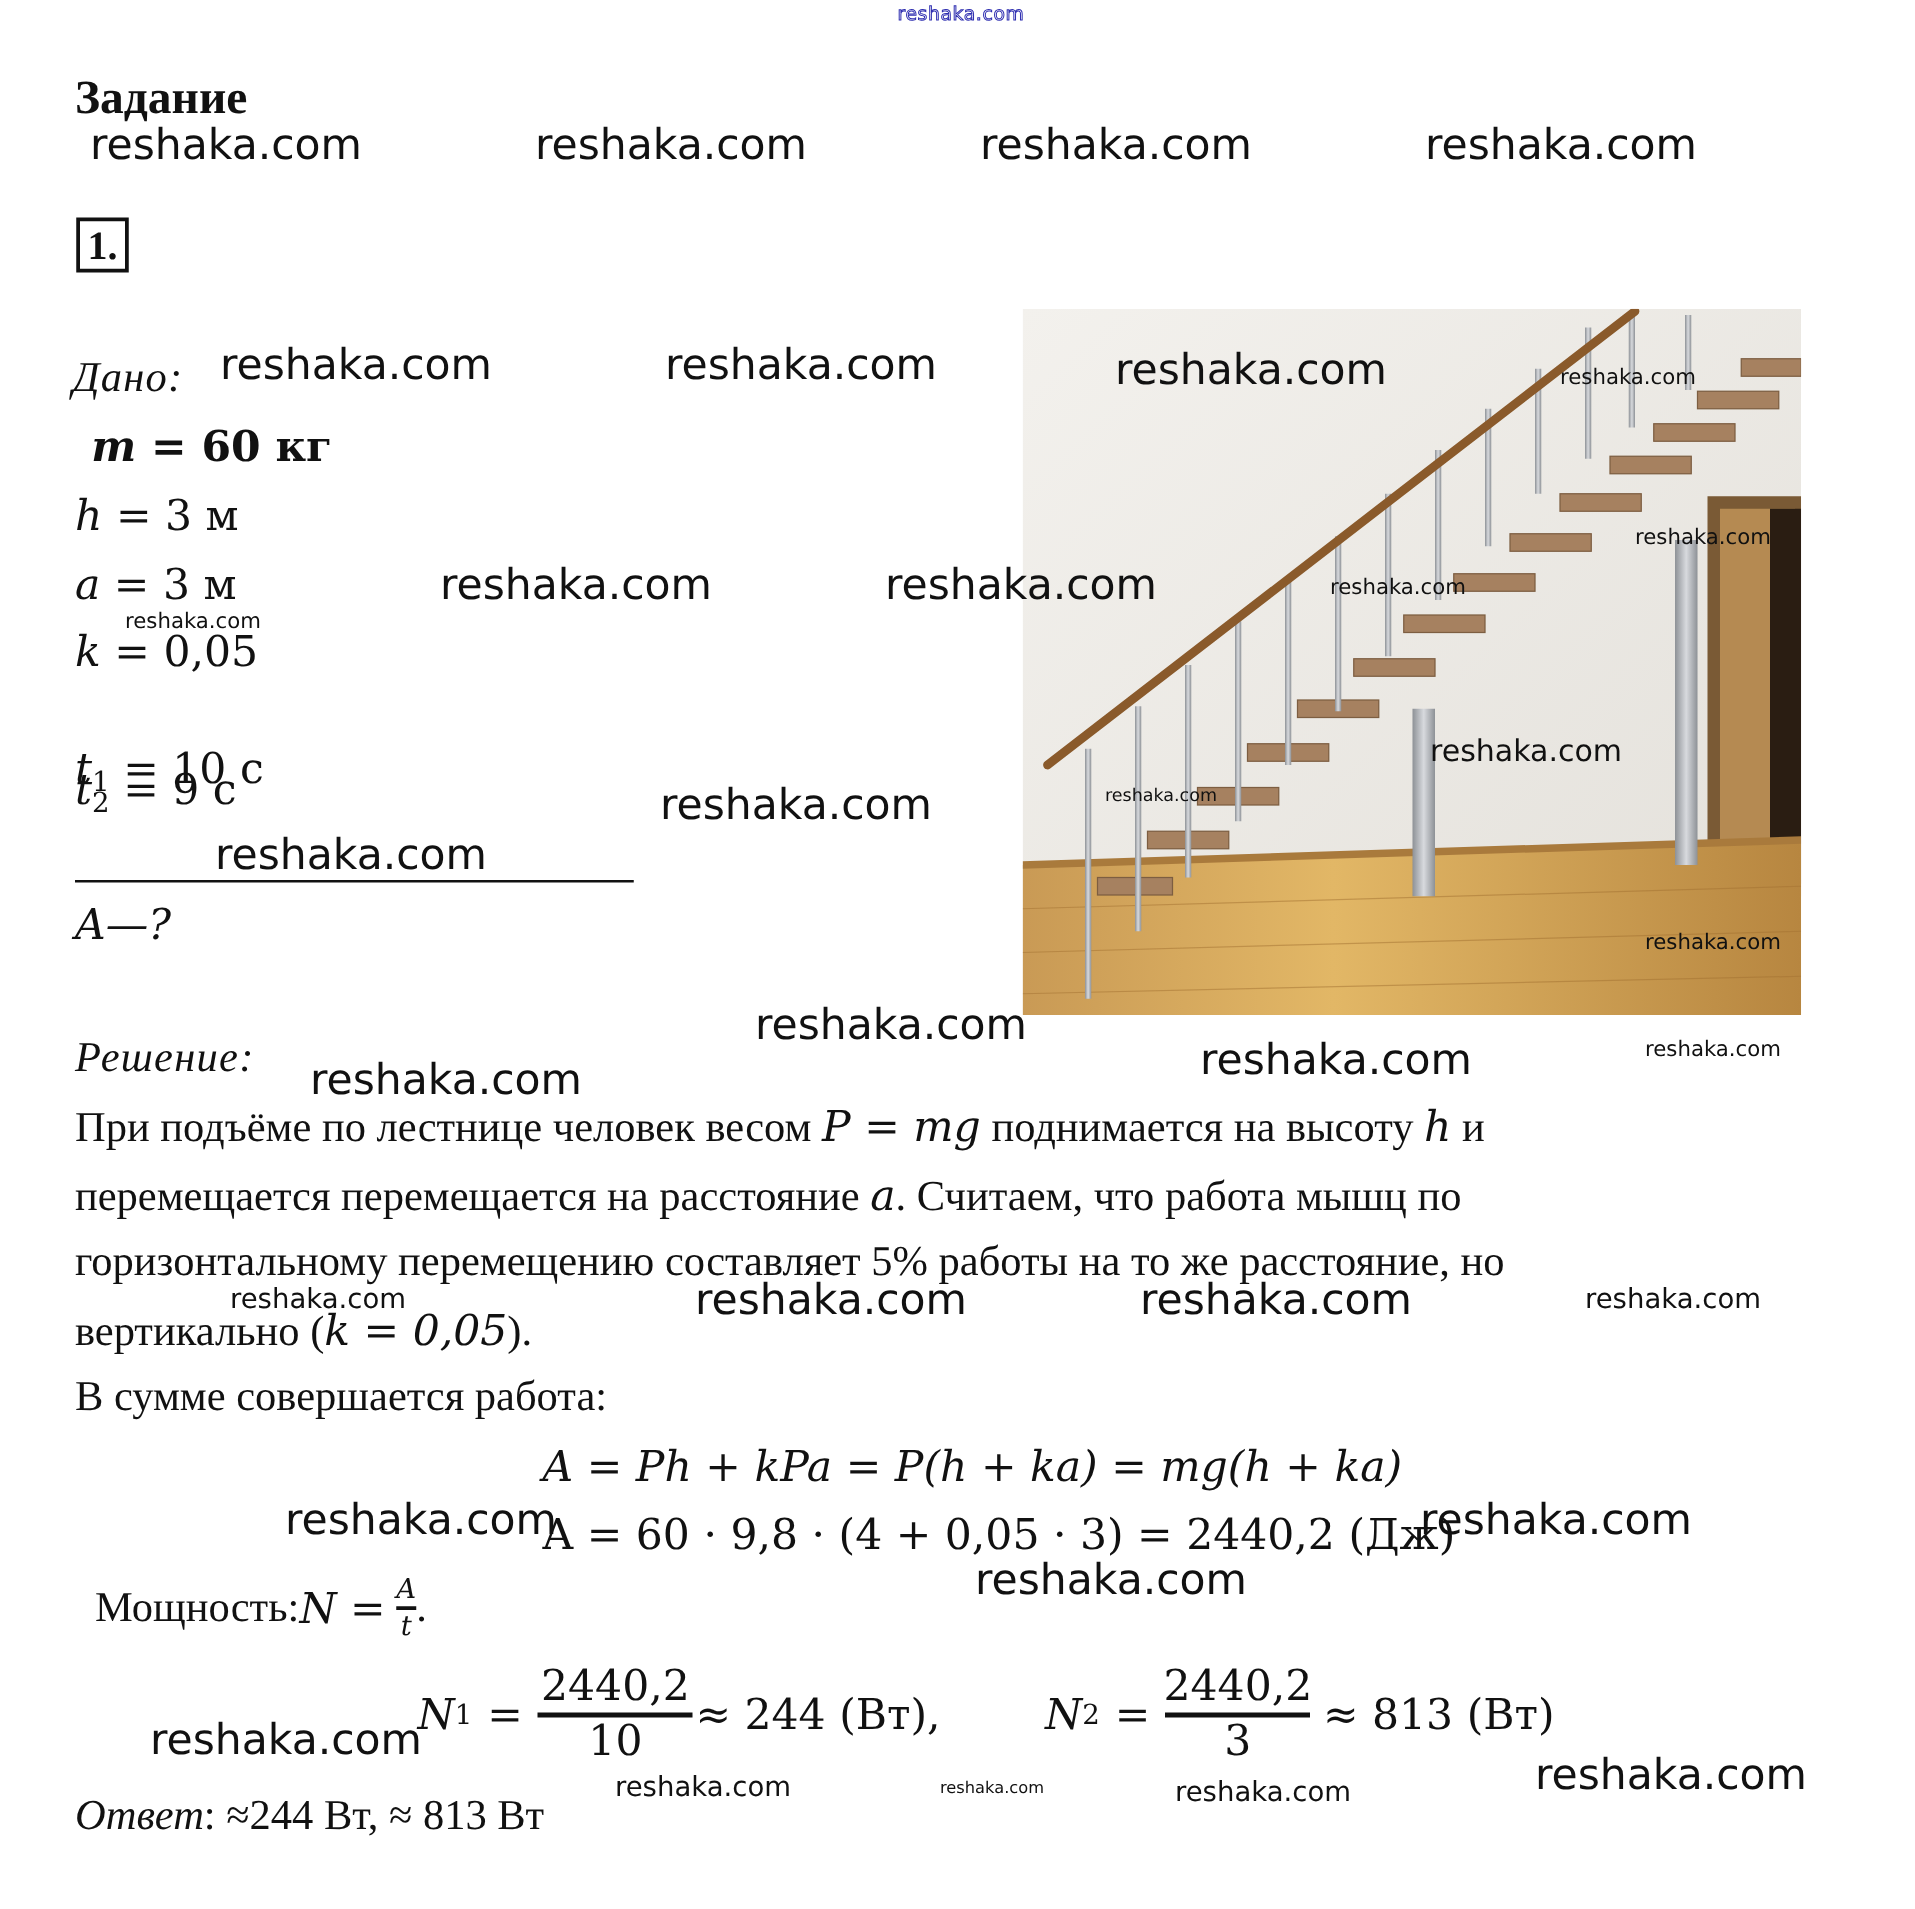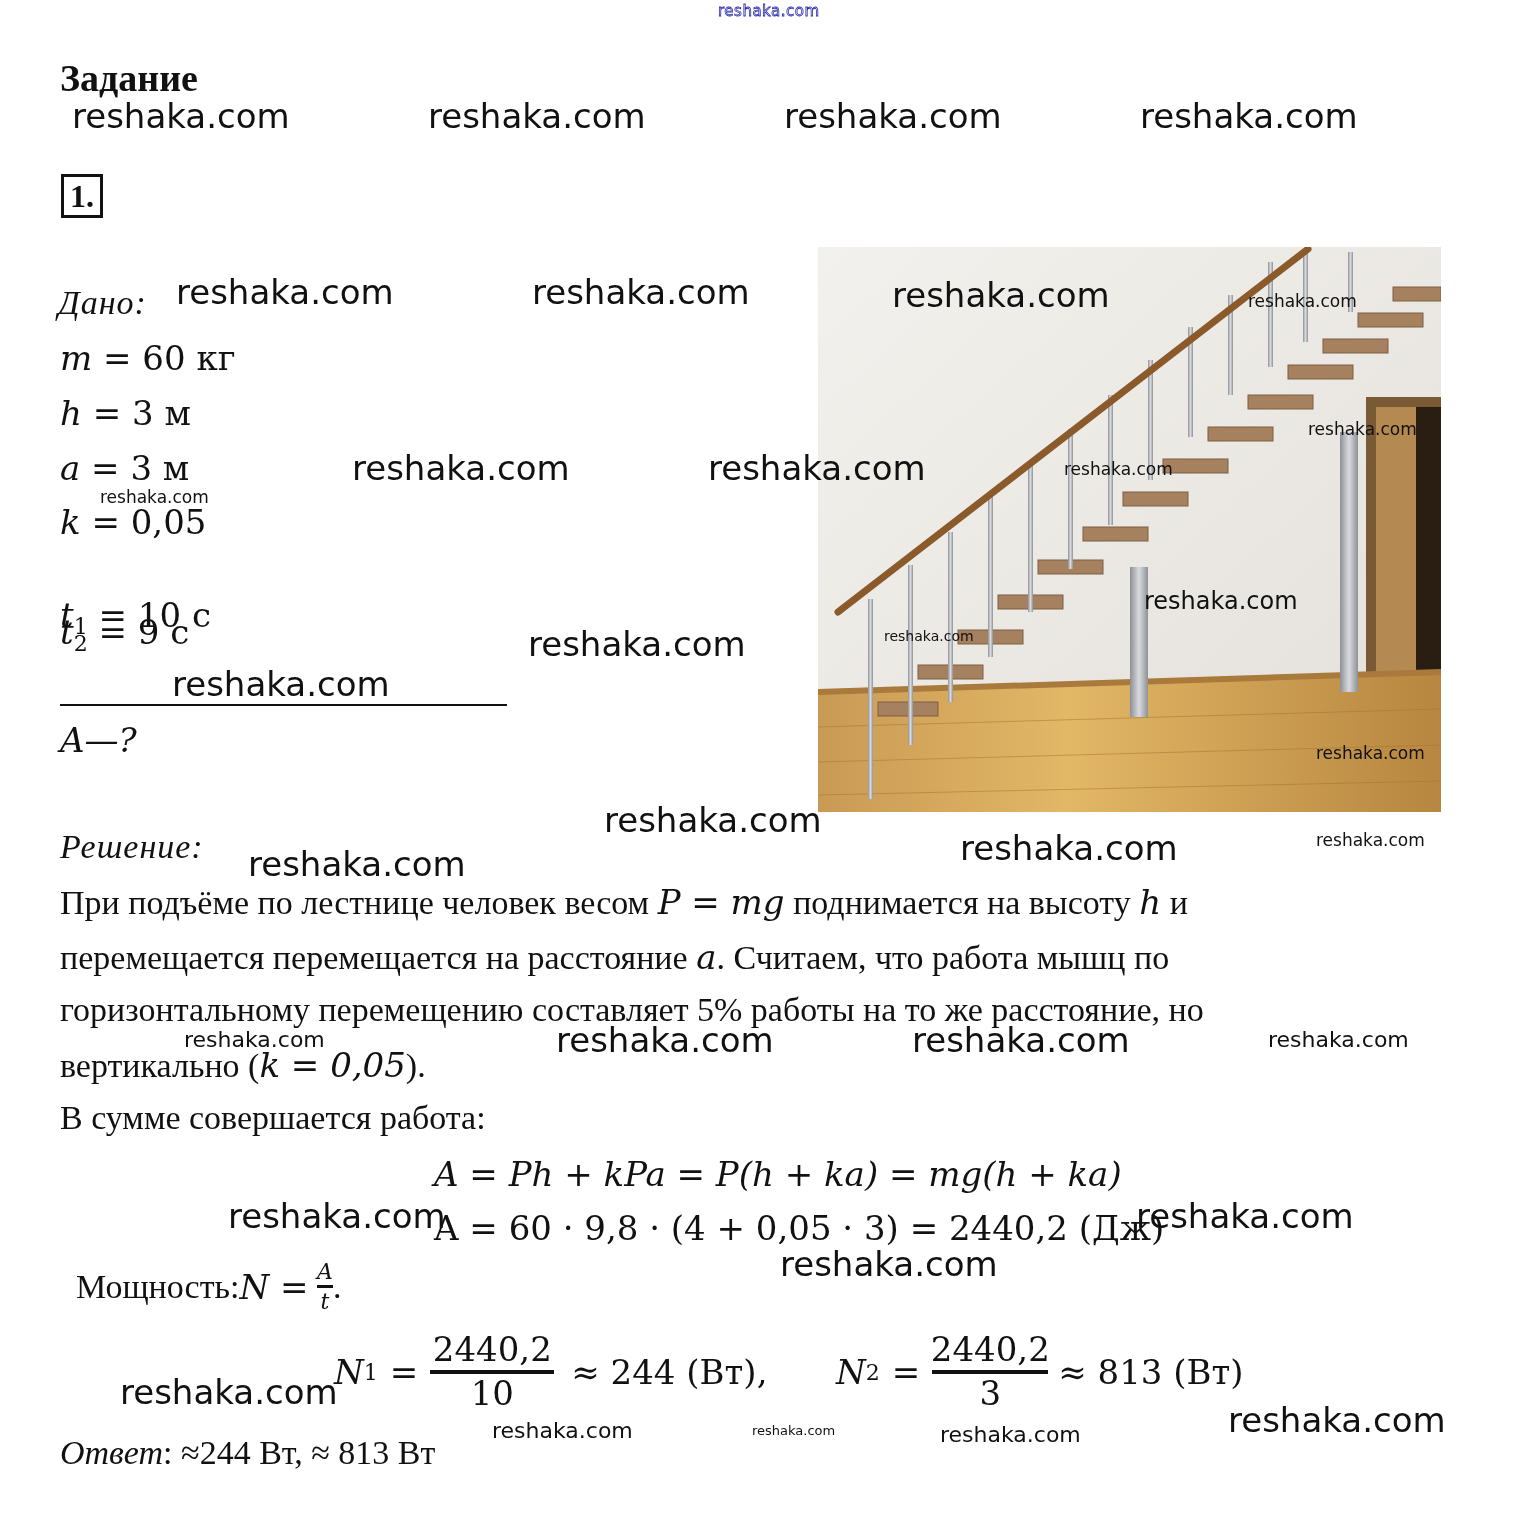--- a/index.html
+++ b/index.html
@@ -28,21 +28,21 @@
 <body>
 
 <div class="abs top-wm" style="left:718px; top:2px;">reshaka.com</div>
 
 <div class="abs serif title" style="left:60px; top:56px;">Задание</div>
 
 <div class="abs serif numbox" style="left:61px; top:174px;">1.</div>
 
 <div class="abs serif label-it" style="left:58px; top:284px;text-align:center;">Дано:</div>
 
-<div class="abs mathf given" style="left:60px; top:338px;">
+<div class="abs mathf given" style="left:73px; top:338px;font-weight:bold;">
   <span class="it">m</span> <span>= 60 кг</span>
 </div>
 <div class="abs mathf given" style="left:60px; top:393px;">
   <span class="it">h</span> <span>= 3 м</span>
 </div>
 <div class="abs mathf given" style="left:60px; top:448px;">
   <span class="it">a</span> <span>= 3 м</span>
 </div>
 <div class="abs mathf given" style="left:60px; top:502px;">
   <span class="it">k</span> <span>= 0,05</span>
@@ -172,21 +172,21 @@
 
 <div class="abs mathf body-text" style="left:334px; top:1332px; display:flex; align-items:center;">
   <span class="it">N</span>
     <sub>1</sub>
   <span style="margin:0 12px;">=</span>
   <span class="frac" style="width:124px;">
     <span class="num">2440,2</span>
     <span class="bar" style="height:4px;"></span>
     <span class="den">10</span>
   </span>
-  <span style="margin-left:17px;">≈ 244 (Вт),</span>
+  <span style="margin-left:2px;">≈ 244 (Вт),</span>
 </div>
 
 <div class="abs mathf body-text" style="left:836px; top:1332px; display:flex; align-items:center;">
   <span class="it">N</span>
     <sub>2</sub>
   <span style="margin:0 12px;">=</span>
   <span class="frac" style="width:116px;">
     <span class="num">2440,2</span>
     <span class="bar" style="height:4px;"></span>
     <span class="den">3</span>

